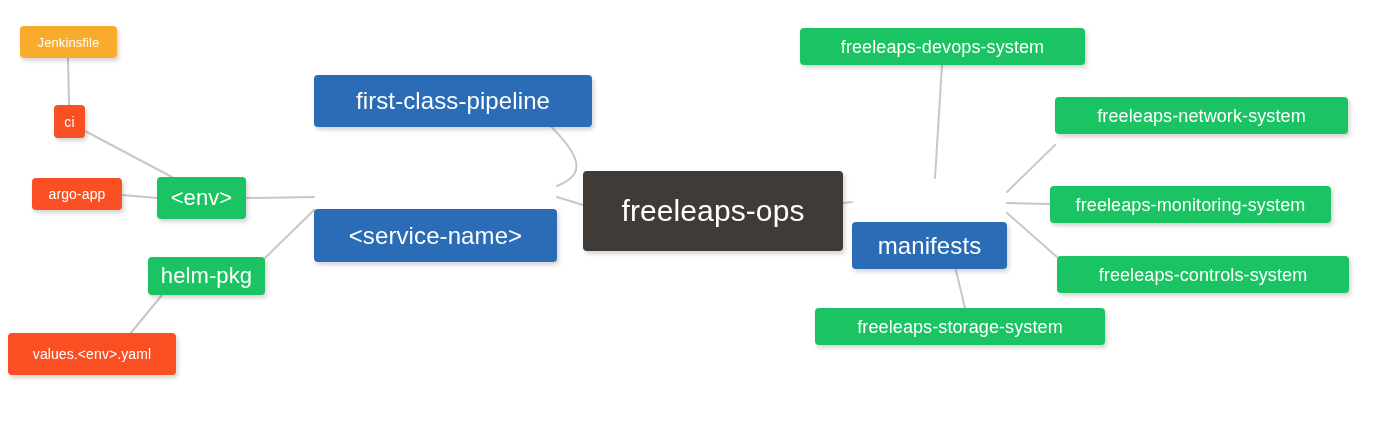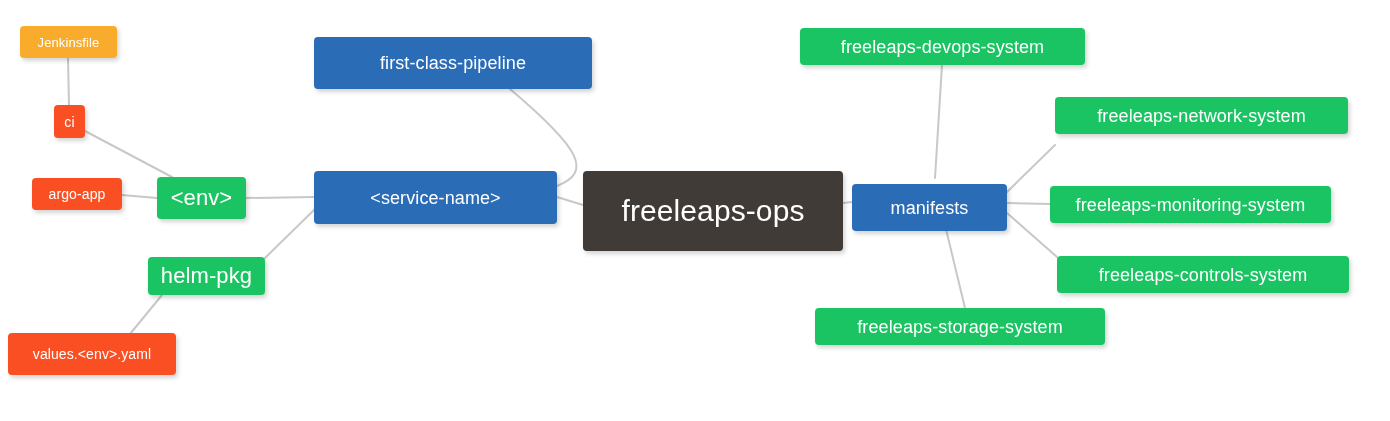--- a/index.html
+++ b/index.html
@@ -42,21 +42,21 @@
   }
   
   .c-root    { background: #403b37; }
   .c-blue    { background: #2b6cb7; }
   .c-green   { background: #1bc462; }
   .c-orange  { background: #f9ab2b; }
   .c-red     { background: #f94f22; }
 
   
   .s-root    { font-size: 30px; }
-  .s-l1      { font-size: 18px; }
+  .s-l1      { font-size: 24px; margin-top: 38px; }
   .s-l2      { font-size: 22px; }
   .s-l3      { font-size: 18px; }
   .s-l4      { font-size: 14px; }
   .s-l5      { font-size: 13px; }
 </style>
 </head>
 <body>
 
 <div id="mindmap">
   <svg id="edge-layer" width="1390" height="421" viewBox="0 0 1390 421">

